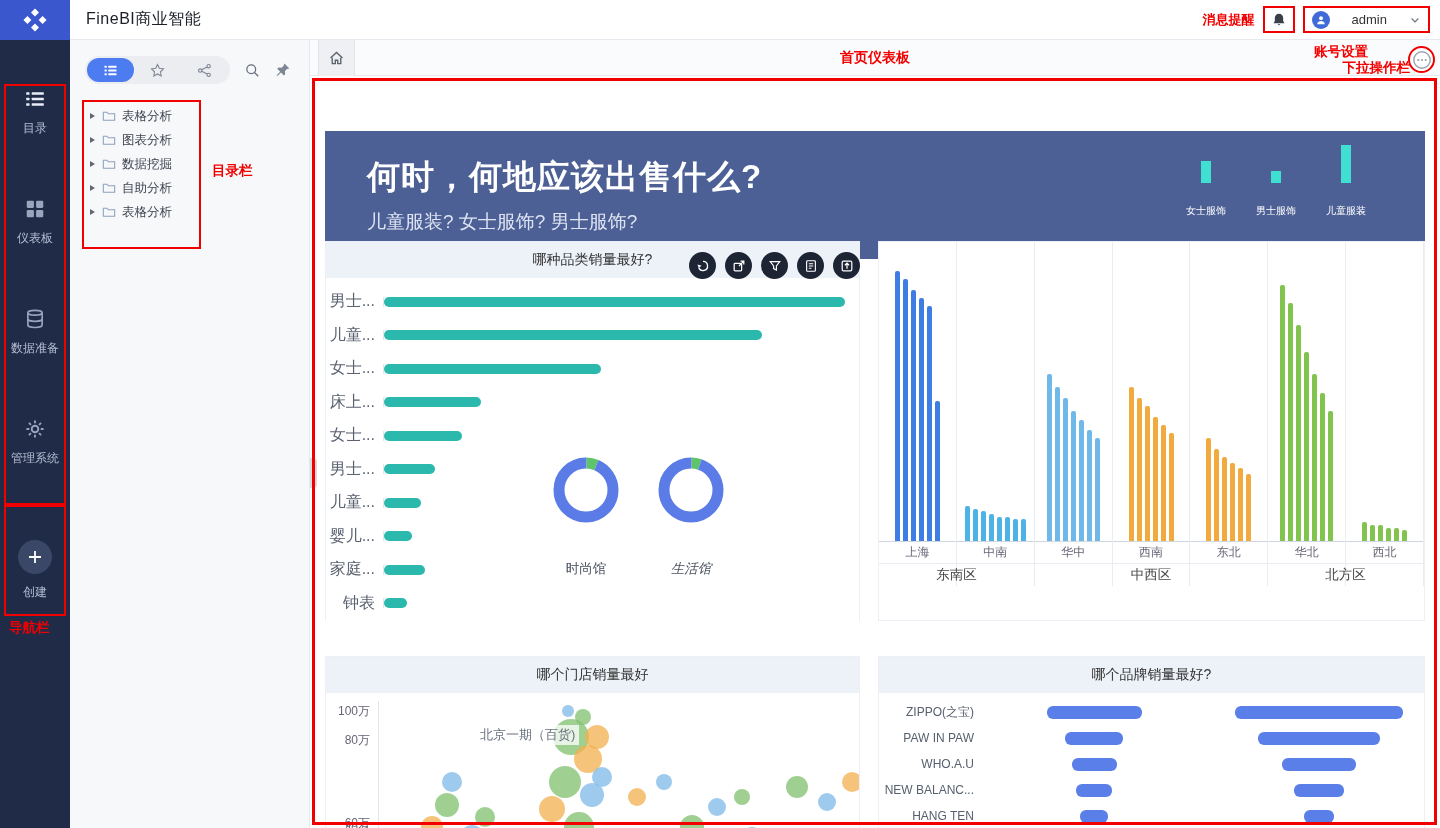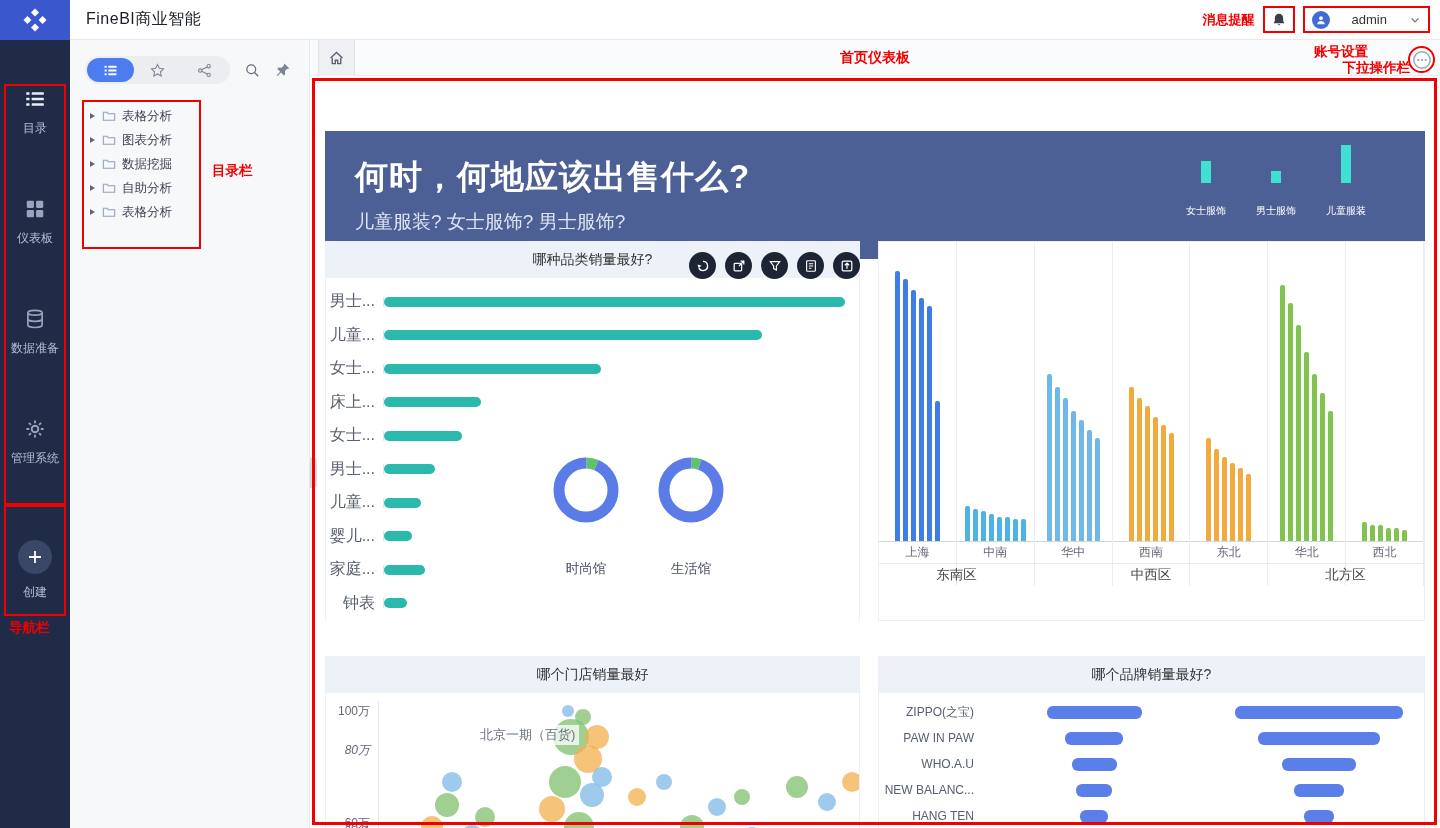--- a/index.html
+++ b/index.html
@@ -39,21 +39,21 @@
 #main{position:absolute;left:310px;top:40px;right:0;bottom:0;background:#fff}
 #tabbar{position:absolute;left:0;top:0;right:0;height:36px;background:#fafbfc;border-bottom:1px solid #e5e8ee}
 .home-tab{position:absolute;left:8px;top:0;width:37px;height:36px;background:#eef0f3;border-left:1px solid #e0e3e8;border-right:1px solid #e0e3e8;display:flex;align-items:center;justify-content:center;cursor:pointer}
 .ann-home{position:absolute;left:50%;top:9px;transform:translateX(-50%);color:#f20000;font-weight:bold;font-size:14px;z-index:60}
 .more-wrap{position:absolute;right:5px;top:6px;width:27px;height:27px;border:2px solid #f20000;border-radius:50%;display:flex;align-items:center;justify-content:center;cursor:pointer;z-index:60;background:#fff}
 #dash{position:absolute;left:0;top:36px;right:0;bottom:0;background:#fff;overflow:hidden}
 .red-frame{position:absolute;left:2px;top:38px;right:3px;bottom:3px;border:3px solid #f20000;z-index:40;pointer-events:none}
 .collapse-handle{position:absolute;left:0;top:382px;width:7px;height:30px;background:#d8dbe0;border-radius:0 4px 4px 0;cursor:pointer;z-index:5}
 
 
-.banner{position:absolute;left:15px;top:55px;width:1100px;height:128px;background:#4d6095;display:flex;flex-direction:column;justify-content:center;padding-left:30px}
+.banner{position:absolute;left:15px;top:55px;width:1100px;height:128px;background:#4d6095;display:flex;flex-direction:column;justify-content:center;padding-left:42px}
 .banner-title{color:#fff;font-size:33px;font-weight:bold;letter-spacing:1px}
 .banner-sub{color:#dde3f2;font-size:19px;margin-top:9px}
 .banner-mini{position:absolute;right:55px;top:14px;display:flex;align-items:flex-end;gap:22px}
 .bm-item{display:flex;flex-direction:column;align-items:center;width:48px}
 .bm-bar{width:10px}
 .bm-label{color:#fff;font-size:10px;margin-top:21px;white-space:nowrap}
 
 
 .panel{position:absolute;background:#fff;border:1px solid #eceff5}
 .panel-header{height:36px;background:#edf2f9;display:flex;align-items:center;justify-content:center;font-size:14px;color:#333}
@@ -435,21 +435,21 @@
               <div class="hb-track">
                 <div class="hb-bar" style="width: 5%; background: rgb(43, 184, 173);"></div>
               </div>
             </div>
           </div>
         <div>
             <div class="donut" style="left: 220px; top: 172px;"><svg width="80" height="80" viewBox="0 0 80 80">
                 <circle cx="40" cy="40" r="27" fill="none" stroke="#5ec46a" stroke-width="11" stroke-dasharray="10.178760197630929 159.46724309621789" stroke-dashoffset="42.411500823462205"></circle>
                 <circle cx="40" cy="40" r="27" fill="none" stroke="#5b7ce6" stroke-width="11" stroke-dasharray="159.46724309621789 10.178760197630936" stroke-dashoffset="32.232740625831276"></circle>
               </svg><div class="donut-label">时尚馆</div></div>
-            <div class="donut" style="left: 325px; top: 172px;"><svg width="80" height="80" viewBox="0 0 80 80">
+            <div class="donut" style="left: 325px; top: 172px; font-style: italic;"><svg width="80" height="80" viewBox="0 0 80 80">
                 <circle cx="40" cy="40" r="27" fill="none" stroke="#5ec46a" stroke-width="11" stroke-dasharray="8.482300164692441 161.16370312915637" stroke-dashoffset="42.411500823462205"></circle>
                 <circle cx="40" cy="40" r="27" fill="none" stroke="#5b7ce6" stroke-width="11" stroke-dasharray="161.16370312915637 8.482300164692447" stroke-dashoffset="33.929200658769766"></circle>
               </svg><div class="donut-label">生活馆</div></div>
           </div>
       </div>
     </section>
 
     <section class="panel" id="panel2">
       <div class="panel-body">
           <div class="gb-cols">
@@ -542,21 +542,21 @@
           </div>
         </div>
     </section>
 
     <section class="panel" id="panel3">
       <div class="panel-header">哪个门店销量最好</div>
       <div class="panel-body">
           <div class="bub-host">
             <div class="bub-axis"></div>
             <div class="bub-tick" style="top: 10px;">100万</div>
-            <div class="bub-tick" style="top: 49px; font-style: italic;">80万</div>
+            <div class="bub-tick" style="top: 39px;">80万</div>
             <div class="bub-tick" style="top: 82px; margin-top: 40px;">60万</div>
             <div class="bub-tick" style="top: 127px;">40万</div>
             <div class="bub-ann">北京一期（百货)</div>
             <div class="bub" style="left: 227px; top: 26px; width: 36px; height: 36px; background: rgb(127, 192, 110);"></div>
             <div class="bub" style="left: 248px; top: 52px; width: 28px; height: 28px; background: rgb(242, 176, 78);"></div>
             <div class="bub" style="left: 223px; top: 73px; width: 32px; height: 32px; background: rgb(127, 192, 110);"></div>
             <div class="bub" style="left: 254px; top: 90px; width: 24px; height: 24px; background: rgb(125, 184, 232);"></div>
             <div class="bub" style="left: 213px; top: 103px; width: 26px; height: 26px; background: rgb(242, 176, 78);"></div>
             <div class="bub" style="left: 238px; top: 119px; width: 30px; height: 30px; background: rgb(127, 192, 110);"></div>
             <div class="bub" style="left: 259px; top: 32px; width: 24px; height: 24px; background: rgb(242, 176, 78);"></div>

